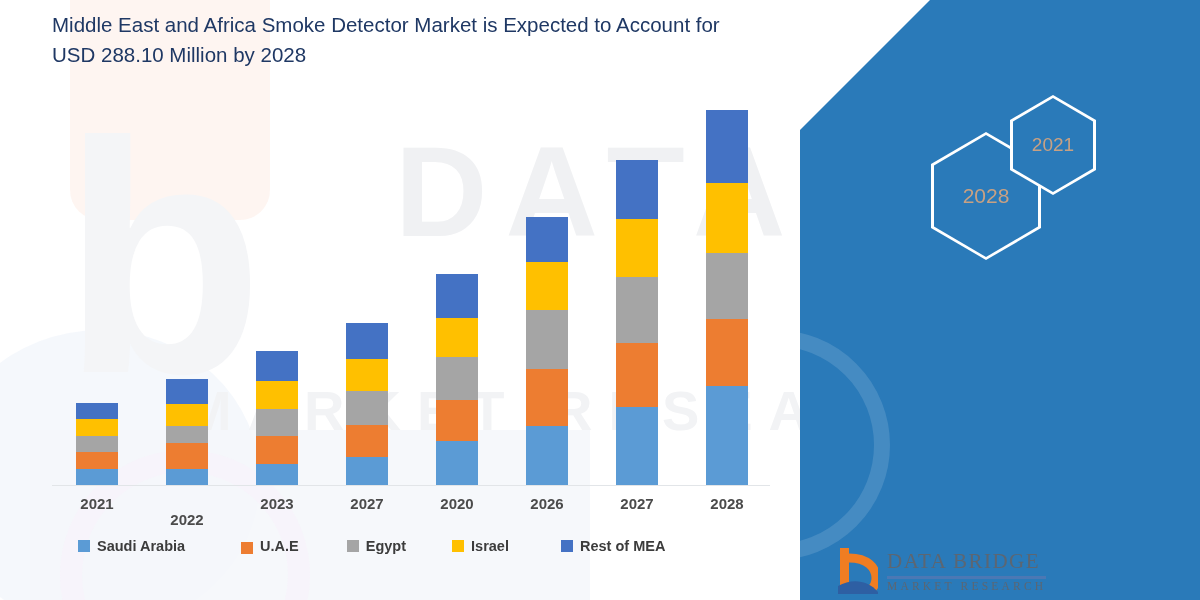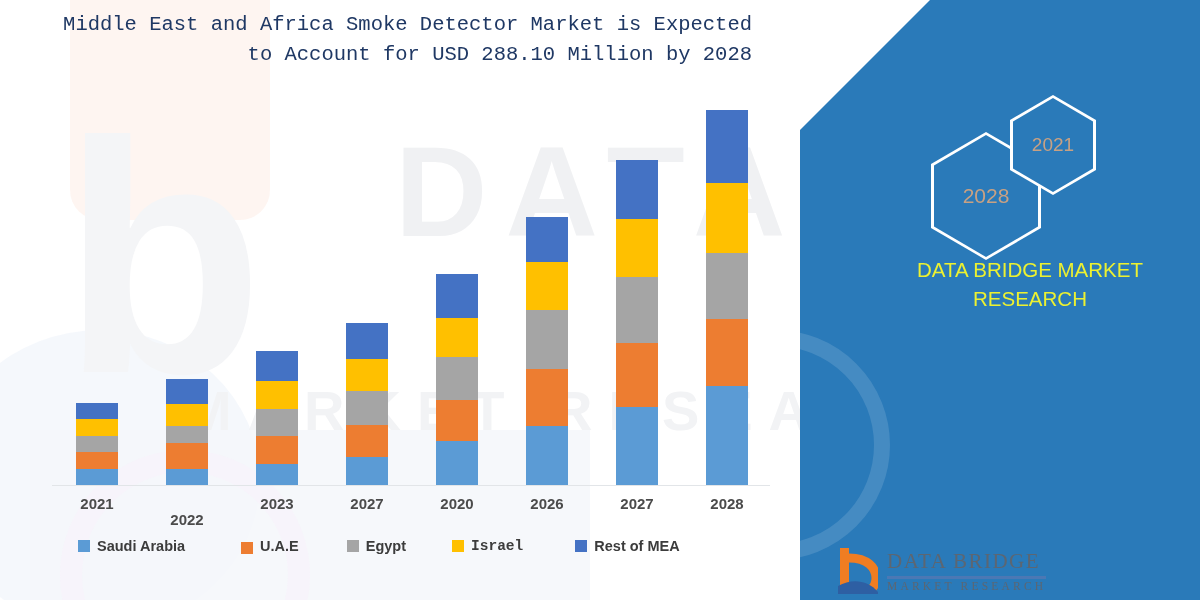--- a/index.html
+++ b/index.html
@@ -47,22 +47,22 @@
     color: #f4f5f7; user-select: none;
   }
   .wm-ring {
     position: absolute; left: 60px; top: 450px; width: 250px; height: 250px;
     border: 22px solid #f7f3fb; border-radius: 50%; opacity: .9;
   }
 
   
   #chart-title {
     position: absolute; left: 52px; top: 10px; width: 700px;
-    text-align: right; color: #1f3864; font-size: 20.5px;
-    line-height: 30px; font-weight: 400; font-family: Liberation Mono, monospace;
+    text-align: left; color: #1f3864; font-size: 20.5px;
+    line-height: 30px; font-weight: 400;
   }
 
   
   #plot {
     position: absolute; left: 52px; top: 110px; width: 720px; height: 375px;
   }
   #baseline {
     position: absolute; left: 52px; top: 485px; width: 718px;
     height: 1px; background: #e2e5e8;
   }
@@ -235,21 +235,21 @@
           <span class="legend-label">Saudi Arabia</span>
         </div>
         <div class="legend-item" style="margin-left: 56px; align-items: flex-end;">
           <span class="legend-swatch" style="background: rgb(237, 125, 49);"></span>
           <span class="legend-label">U.A.E</span>
         </div>
         <div class="legend-item" style="margin-left: 48px;">
           <span class="legend-swatch" style="background: rgb(165, 165, 165);"></span>
           <span class="legend-label">Egypt</span>
         </div>
-        <div class="legend-item" style="margin-left: 46px; font-family: Liberation Mono, monospace;">
+        <div class="legend-item" style="margin-left: 46px;">
           <span class="legend-swatch" style="background: rgb(255, 192, 0);"></span>
           <span class="legend-label">Israel</span>
         </div>
         <div class="legend-item" style="margin-left: 52px;">
           <span class="legend-swatch" style="background: rgb(68, 114, 196);"></span>
           <span class="legend-label">Rest of MEA</span>
         </div>
       </div>
   </div>
 
@@ -263,21 +263,20 @@
     <div class="hex-inner"></div>
     <span class="hex-text">2028</span>
   </div>
 
   <div class="hexagon" id="hex-2021">
     <div class="hex-ring"></div>
     <div class="hex-inner"></div>
     <span class="hex-text">2021</span>
   </div>
 
-  <div id="brand-name">DATA BRIDGE MARKET RESEARCH</div>
 
   <div id="logo">
     <div id="logo-mark">
       <svg viewBox="0 0 40 46" width="40" height="46" aria-hidden="true">
         <rect x="2" y="0" width="9" height="46" fill="#F07D22"></rect>
         <path d="M11 10 C30 10, 38 20, 38 30 C38 40, 30 46, 20 46" fill="none" stroke="#F07D22" stroke-width="9"></path>
         <path d="M0 38 C14 30, 30 32, 40 44 L40 46 L0 46 Z" fill="#2E5FA3"></path>
       </svg>
     </div>
     <div id="logo-text">

